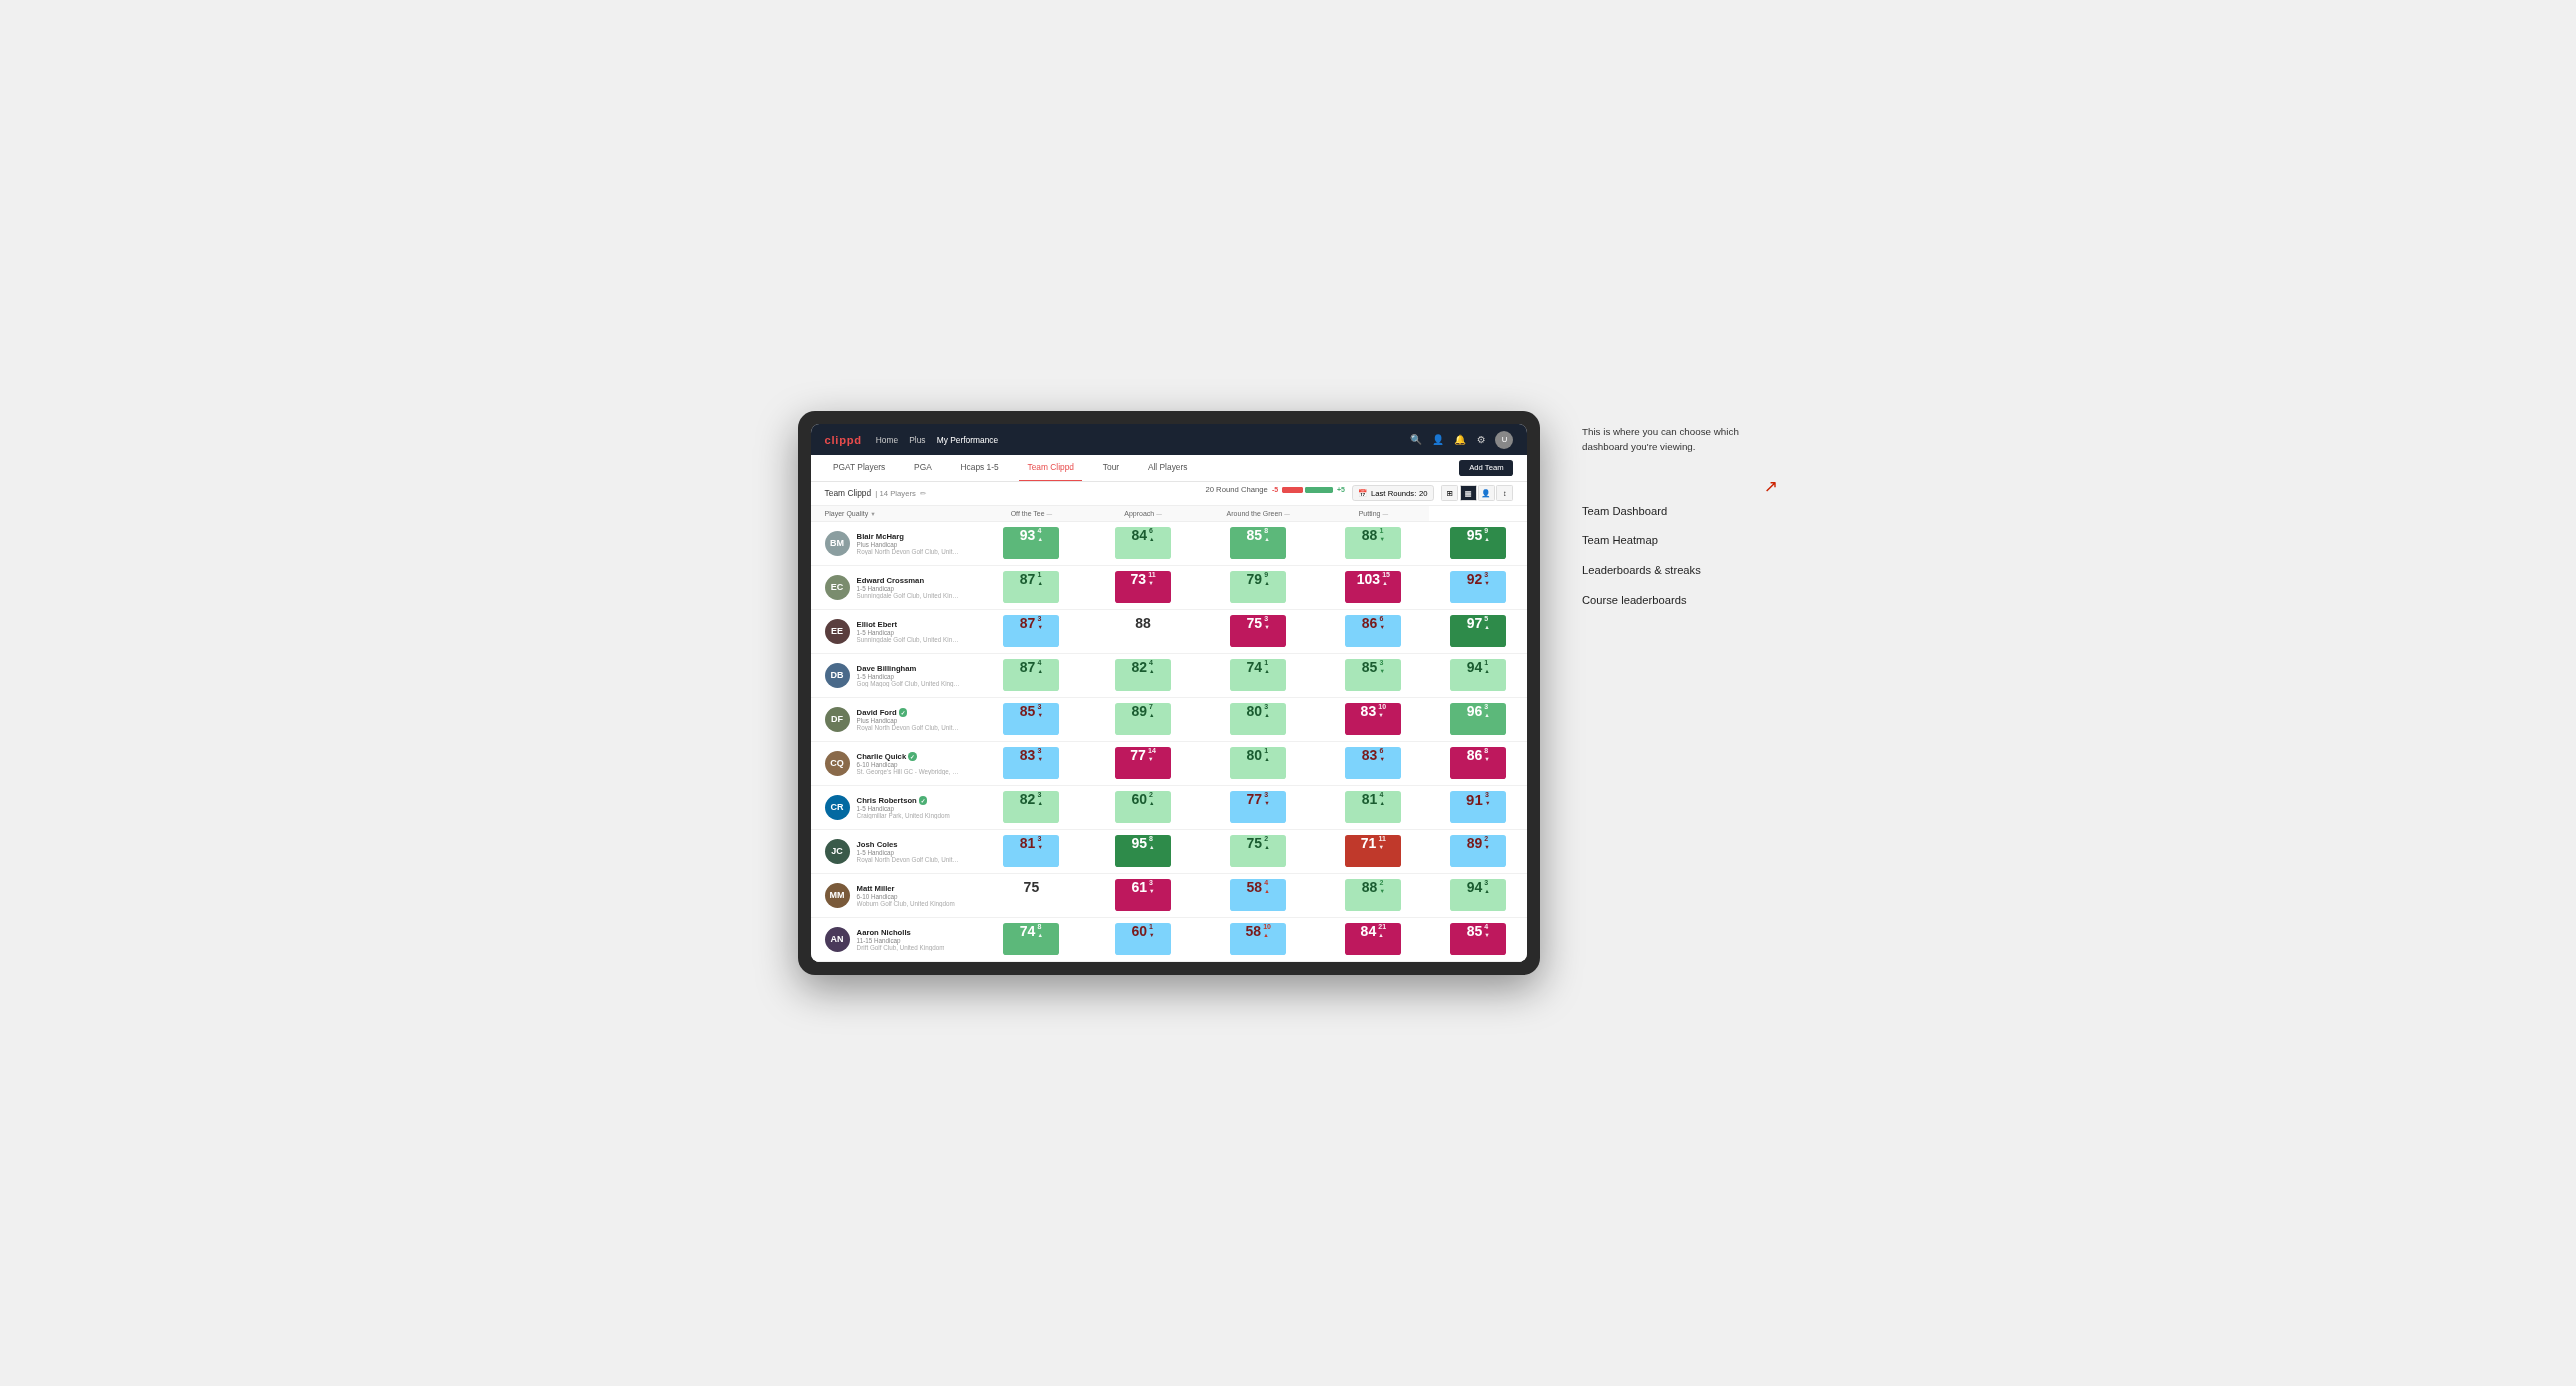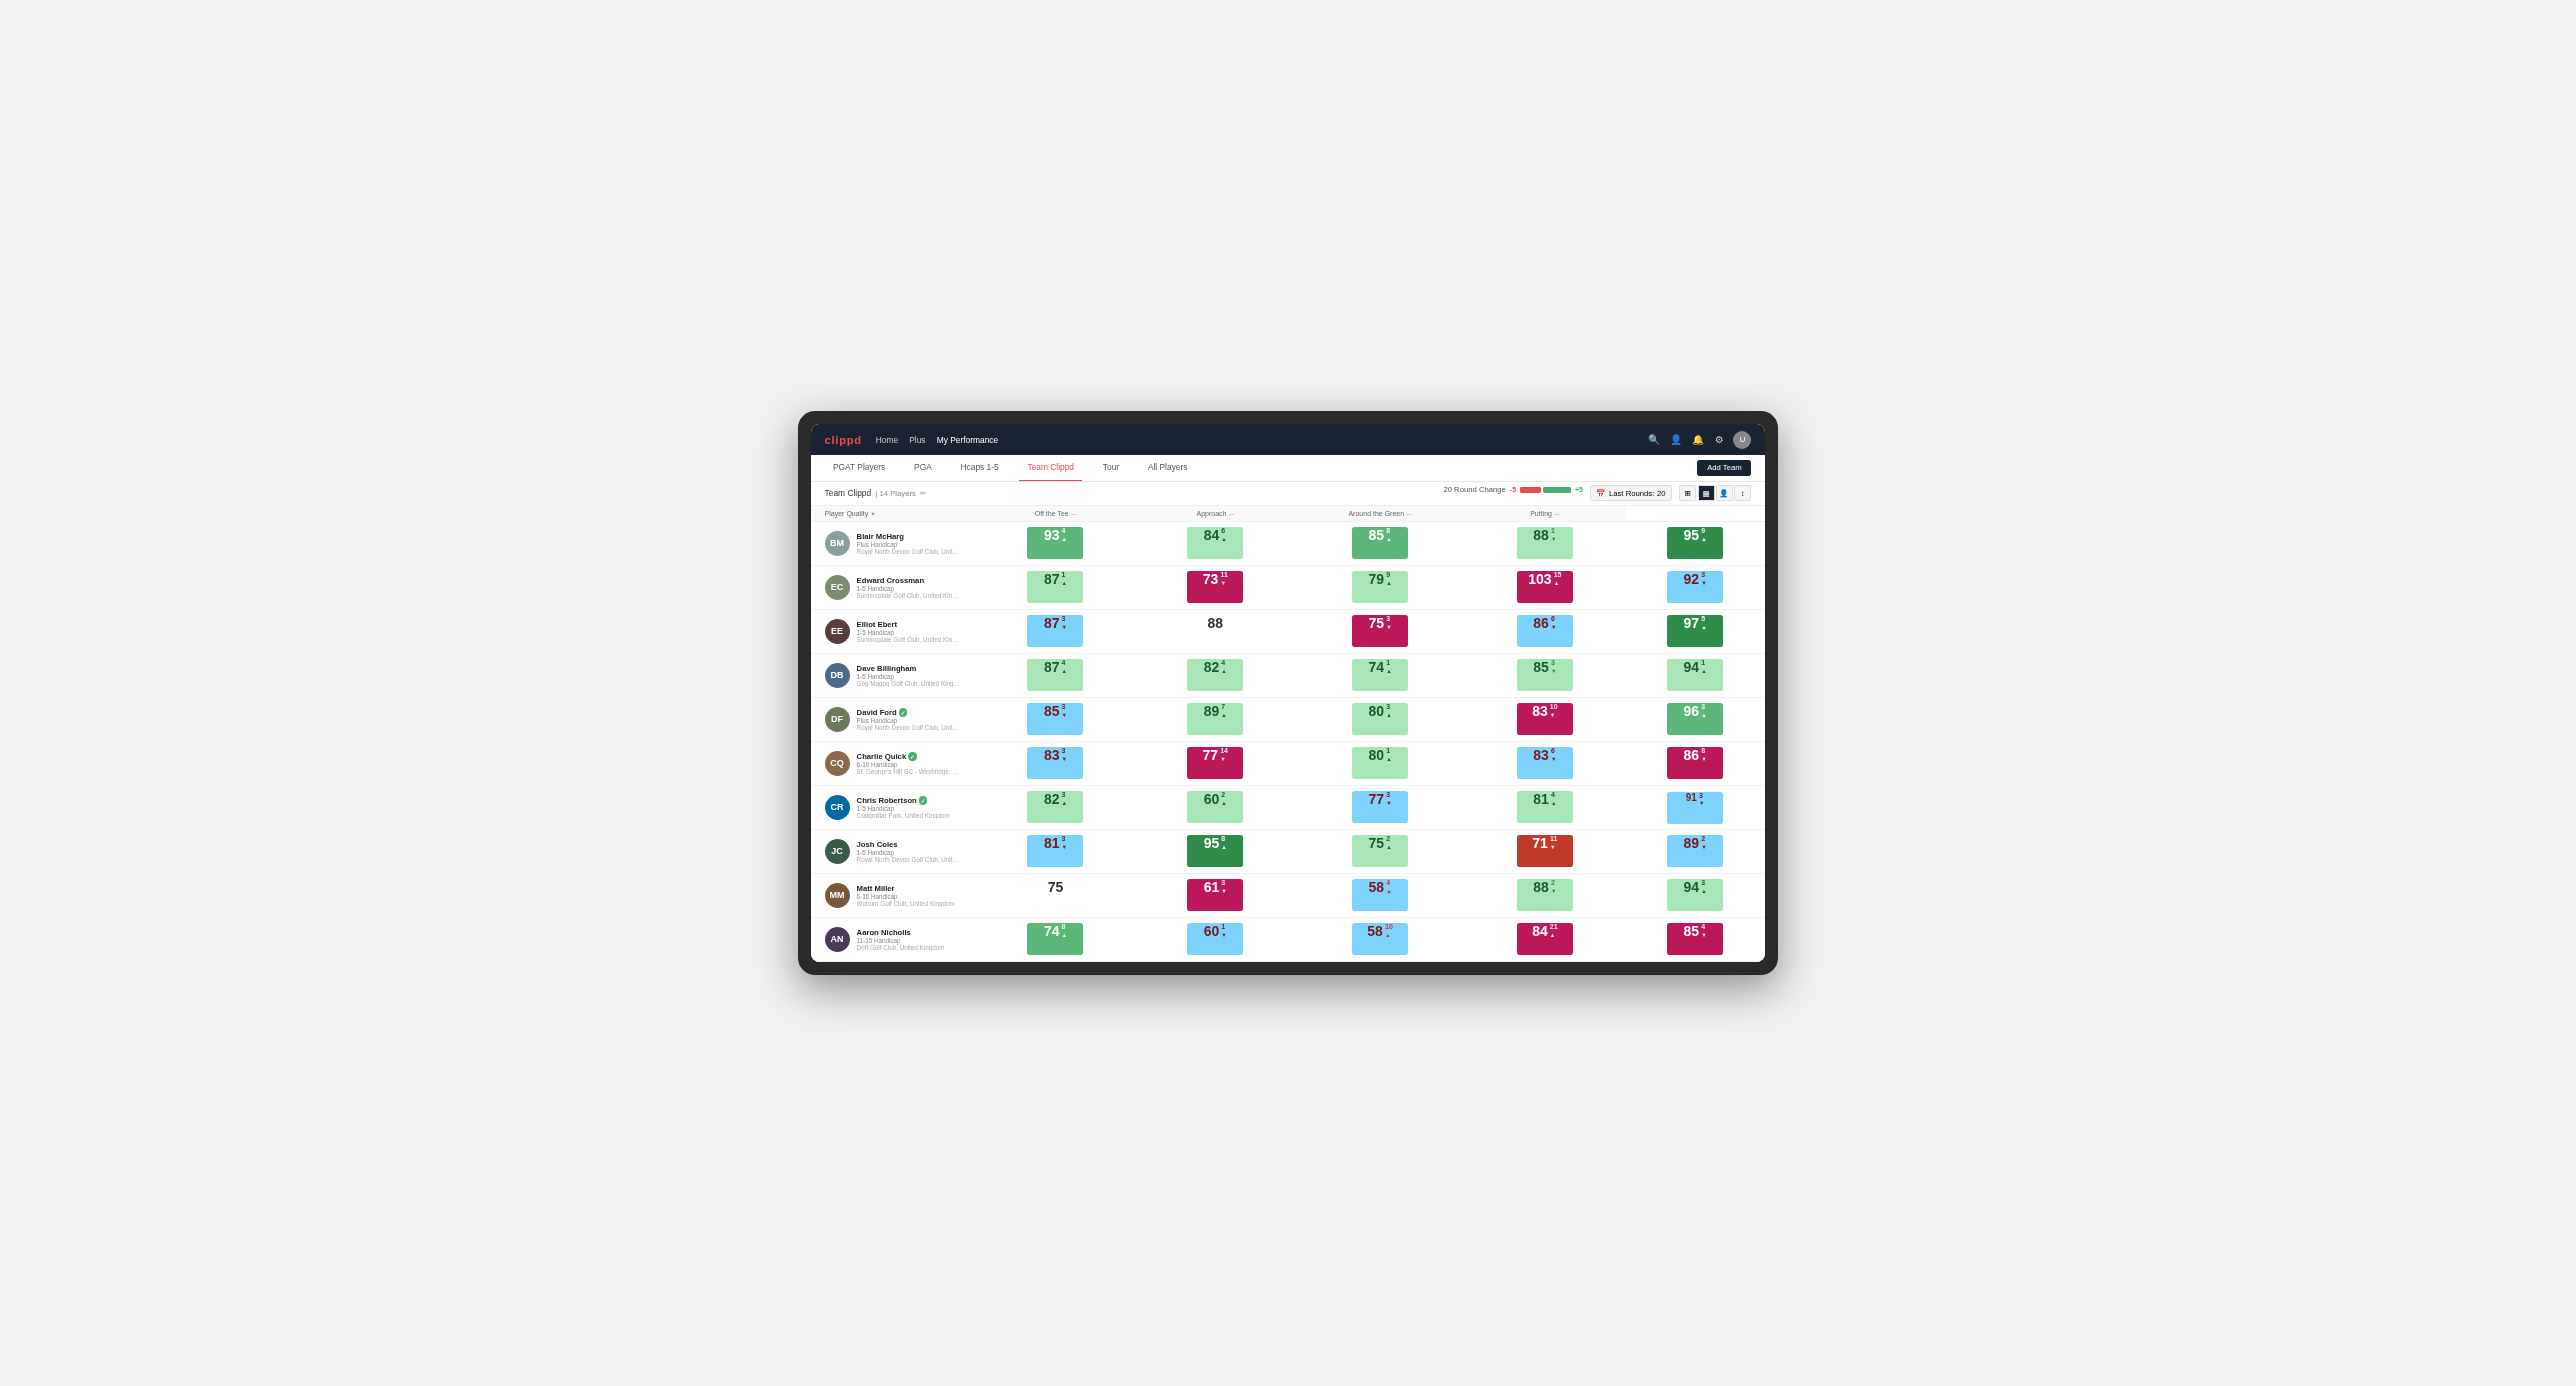--- a/index.html
+++ b/index.html
@@ -738,21 +738,21 @@
                     </div>
                   </div></td>
                 <td class="score-cell"><div class="score-box green-light">
                     <span style="font-size: 14px; font-weight: 700;">81</span>
                     <div class="score-change" style="color: rgb(26, 92, 48);">
                       <span class="num">4</span>
                       <span class="arrow">▲</span>
                     </div>
                   </div></td>
                 <td class="score-cell"><div class="score-box red-light">
-                    <span style="font-size: 10px; font-weight: 700;">91</span>
+                    <span style="font-size: 15px; font-weight: 700;">91</span>
                     <div class="score-change" style="color: rgb(122, 26, 26);">
                       <span class="num">3</span>
                       <span class="arrow">▼</span>
                     </div>
                   </div></td>
               </tr>
               <tr class="player-row">
                 <td>
                   <div class="player-cell">
                     <div class="player-avatar" style="background: rgb(58, 90, 74); color: rgb(255, 255, 255);">JC</div>
@@ -889,14 +889,22 @@
                     </div>
                   </div></td>
               </tr>
             </tbody>
         </table>
       </div>
 
     </div>
   </div>
 
+  <div class="annotation-panel">
+    <p class="annotation-intro">This is where you can choose which dashboard you're viewing.</p>
+    <div class="annotation-arrow">↗</div>
+    <div class="annotation-item">Team Dashboard</div>
+    <div class="annotation-item">Team Heatmap</div>
+    <div class="annotation-item">Leaderboards &amp; streaks</div>
+    <div class="annotation-item">Course leaderboards</div>
+  </div>
 </div>
 
 
 </body></html>

